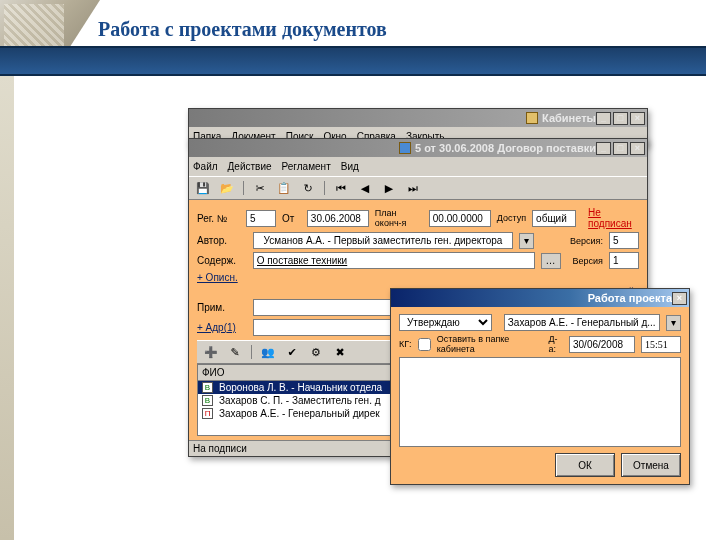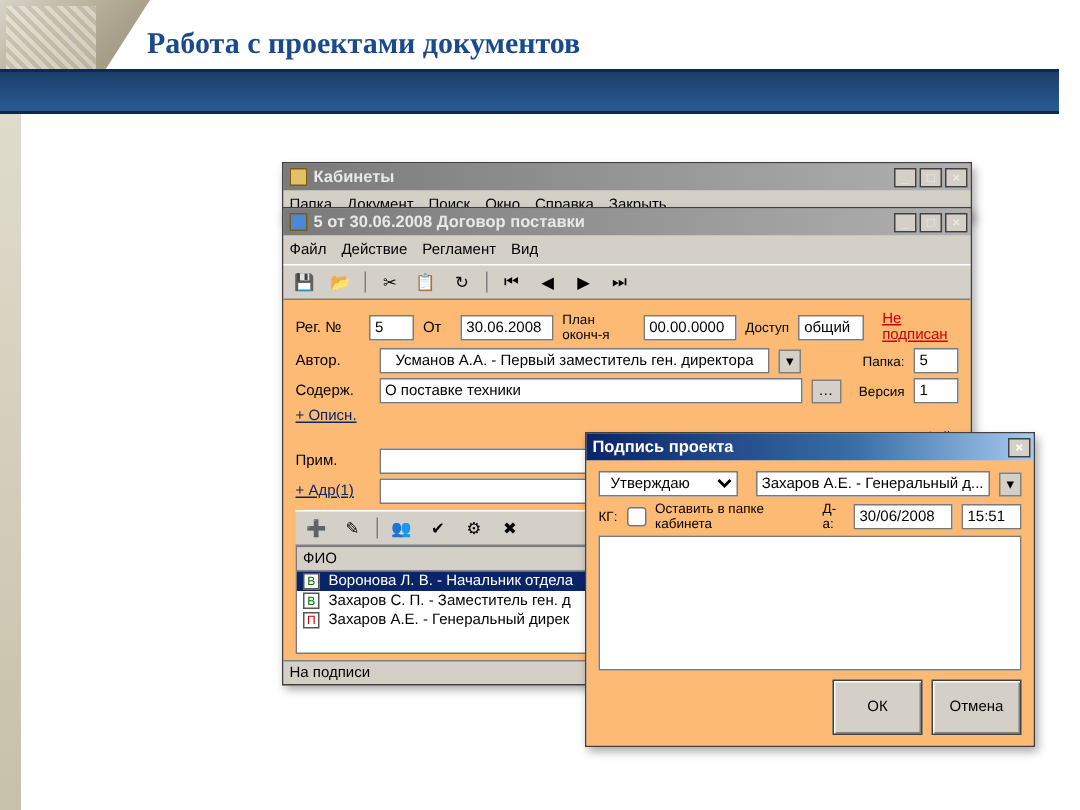--- a/index.html
+++ b/index.html
@@ -41,44 +41,44 @@
   }
 
   
   .win {
     position: absolute;
     background: #d4d0c8;
     border: 1px solid #404040;
     box-shadow: 2px 3px 6px rgba(0,0,0,.35);
   }
   .titlebar {
-    display:flex; align-items:center; justify-content:space-between;
+    display:flex; align-items:center; justify-content:flex-end;
     height:18px; padding:0 2px;
     background: linear-gradient(to right,#0a246a,#3a6ea5 60%,#a6c9ef);
-    color:#fff; font-weight:bold; font-size:11px;gap:30px;
+    color:#fff; font-weight:bold; font-size:11px;
   }
   .titlebar.inactive { background: linear-gradient(to right,#7a7a7a,#b0b0b0); color:#e8e8e8; }
   .tb-left { display:flex; align-items:center; gap:4px; padding-left:2px;}
   .tb-icon { width:12px; height:12px; background:#e2c06a; border:1px solid #7a5a10; }
   .tb-btns { display:flex; gap:2px; }
   .tb-btn { width:15px; height:13px; background:#d4d0c8; border:1px solid #404040; display:flex; align-items:center; justify-content:center; font-size:9px; line-height:1;}
   .menubar { background:#d4d0c8; padding:4px 4px; display:flex; gap:10px; font-size:10px; color:#000;}
   .toolbar { background:#d4d0c8; padding:2px 4px; display:flex; gap:4px; border-top:1px solid #fff; border-bottom:1px solid #808080;}
   .tbtn { width:20px; height:18px; background:#d4d0c8; border:1px solid #d4d0c8; display:flex; align-items:center; justify-content:center;}
   .tbtn span{font-size:11px;}
   .sep{width:1px; background:#808080; margin:2px 2px;}
 
   .form-area { padding:4px 8px 4px 8px; background:#fdba74;}
   .row { display:flex; align-items:center; gap:6px; margin:3px 0;}
   .lbl { width:50px; color:#000; font-size:10px;}
   input.fld, .fld {
     height:17px; background:#fff; border:1px solid #7a7a7a; padding:1px 3px; font-size:10px; font-family:inherit;
   }
   .btn {
-    height:37px; min-width:60px; background:#d4d0c8; border:1px solid #404040;
+    height:24px; min-width:60px; background:#d4d0c8; border:1px solid #404040;
     box-shadow: inset 1px 1px #fff, inset -1px -1px #808080;
     font-size:10px; padding:0 8px;
   }
   .chip { background:#d4d0c8; border:1px solid #808080; padding:0 4px; height:16px; display:inline-flex; align-items:center; font-size:10px;}
   .link-red { color:#c00; text-decoration:underline; font-size:10px;}
 
   .list {
     background:#fff; border:1px solid #7a7a7a; font-size:10px;
   }
   .list-header { background:#d4d0c8; border-bottom:1px solid #808080; padding:2px 4px; display:flex; justify-content:space-between;}
@@ -203,26 +203,26 @@
       <span class="mini">Доступ</span>
       <input class="fld" style="width: 44px;" value="общий">
       <div class="flex-sp"></div>
       <span class="link-red">Не подписан</span>
     </div>
     <div class="row">
       <span class="lbl">Автор.</span>
       <input class="fld" style="width: 260px; text-align: center;" value="Усманов А.А. - Первый заместитель ген. директора">
       <span class="chip">▾</span>
       <div class="flex-sp"></div>
-      <span class="mini">Папка:</span>
+      <span class="mini">Версия:</span>
       <input class="fld" style="width: 30px;" value="5">
     </div>
     <div class="row">
       <span class="lbl">Содерж.</span>
-      <input class="fld" style="width: 284px;" value="О поставке техники">
+      <input class="fld" style="width: 284px; text-decoration: underline;" value="О поставке техники">
       <span class="chip">…</span>
       <div class="flex-sp"></div>
       <span class="mini">Версия</span>
       <input class="fld" style="width: 30px;" value="1">
     </div>
     <div class="row">
       <span class="lbl" style="color:#0a246a; text-decoration:underline">+ Описн.</span>
     </div>
     <div class="row" style="justify-content:flex-end">
       <span class="mini" style="color:#0a246a; text-decoration:underline">+ Файл</span>
@@ -282,21 +282,21 @@
     </div>
   </div>
   <div class="statusbar">
     <span>На подписи</span>
   </div>
 </div>
 
 <div class="win" id="win-sign">
   <div class="titlebar">
     <div class="tb-left">
-      <span>Подпись проекта</span>
+      <span>Работа проекта</span>
     </div>
     <div class="tb-btns">
       <div class="tb-btn">
           <span>×</span>
         </div>
     </div>
   </div>
   <div class="form-area">
     <div class="row">
       <select class="fld" style="width:95px">
@@ -306,21 +306,21 @@
       <input class="fld" style="width: 160px;" value="Захаров А.Е. - Генеральный д...">
       <span class="chip">▾</span>
     </div>
     <div class="row">
       <span class="mini" style="">КГ:</span>
       <input type="checkbox" style="">
       <span class="mini">Оставить в папке кабинета</span>
       <div class="flex-sp"></div>
       <span class="mini">Д-а:</span>
       <input class="fld" style="width: 66px;" value="30/06/2008">
-      <input class="fld" style="width: 40px;" value="15:51">
+      <input class="fld" style="width: 40px; font-family: Liberation Serif, serif;" value="15:51">
     </div>
     <div class="list" style="height:90px"></div>
     <div class="row" style="justify-content:flex-end; margin-top:6px">
       <button class="btn">ОК</button>
       <button class="btn">Отмена</button>
     </div>
   </div>
 </div>
 
 </body></html>

